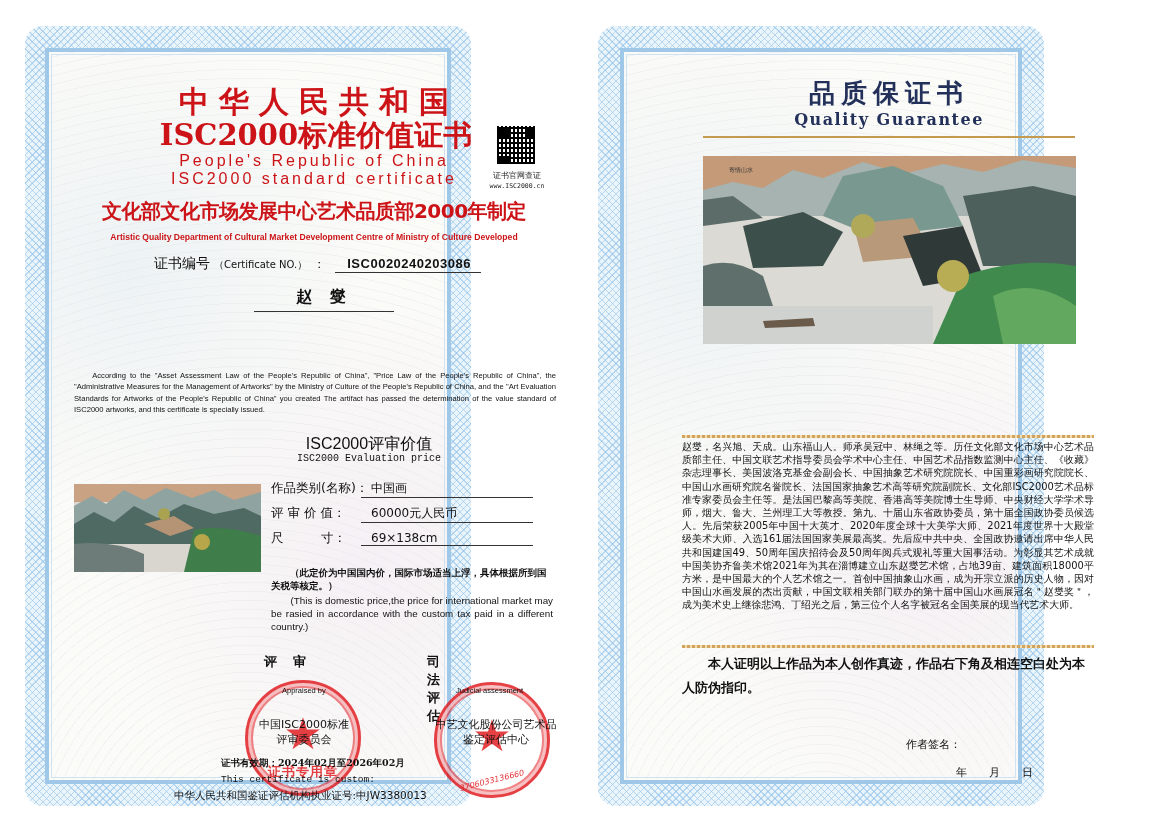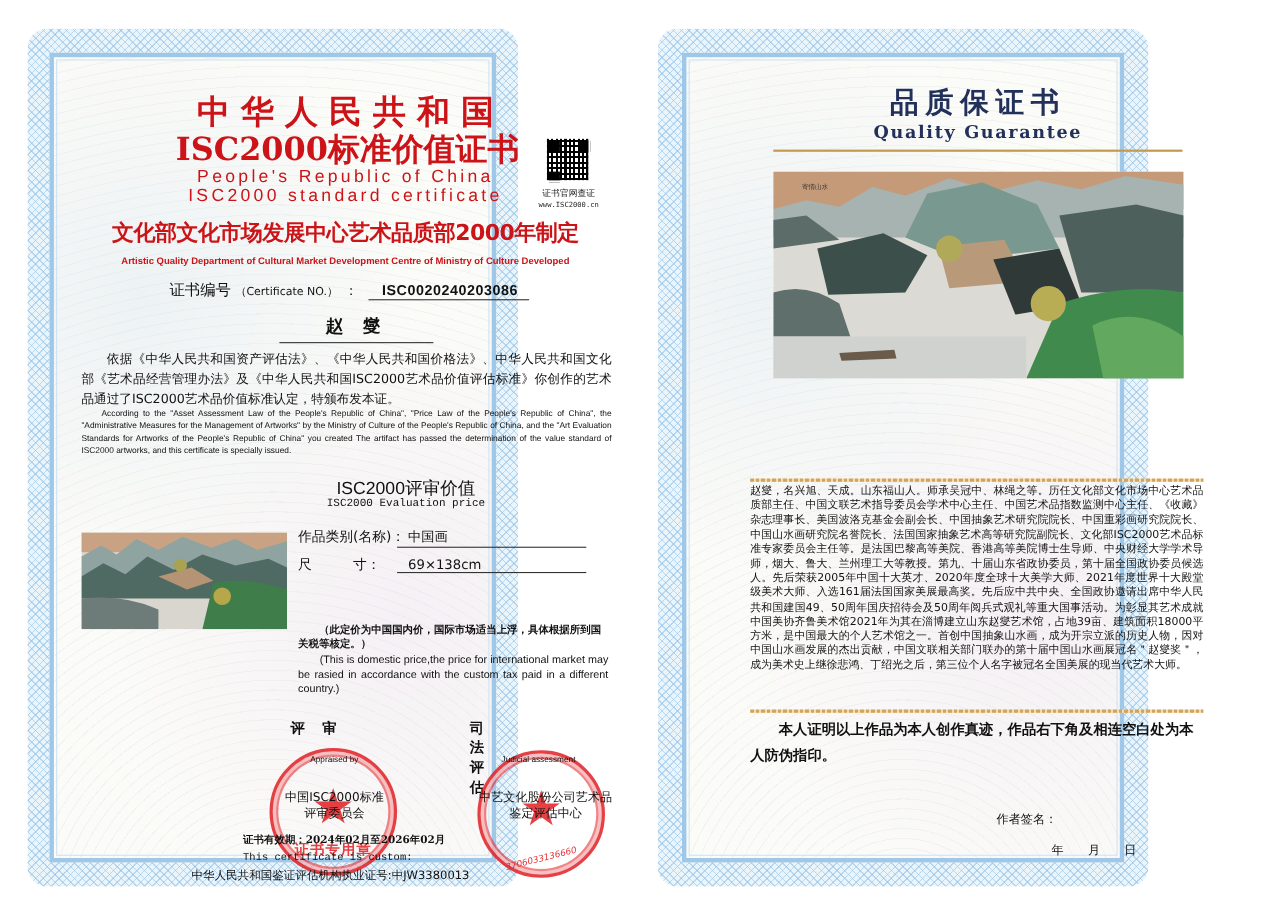--- a/index.html
+++ b/index.html
@@ -189,21 +189,20 @@
 
     <div class="cert-no-row">
       <span class="cert-no-label">证书编号</span>
       <span class="cert-no-label-en">（Certificate NO.）</span>
       <span class="cert-no-colon">：</span>
       <span class="cert-no-value">ISC0020240203086</span>
     </div>
 
     <div class="artist-name">赵 燮</div>
 
-    <p class="l-body-cn">依据《中华人民共和国资产评估法》、《中华人民共和国价格法》、中华人民共和国文化部《艺术品经营管理办法》及《中华人民共和国ISC2000艺术品价值评估标准》你创作的艺术品通过了ISC2000艺术品价值标准认定，特颁布发本证。</p>
     <p class="l-body-en">According to the "Asset Assessment Law of the People's Republic of China", "Price Law of the People's Republic of China", the "Administrative Measures for the Management of Artworks" by the Ministry of Culture of the People's Republic of China, and the "Art Evaluation Standards for Artworks of the People's Republic of China" you created The artifact has passed the determination of the value standard of ISC2000 artworks, and this certificate is specially issued.</p>
 
     <div class="eval-title">ISC2000评审价值</div>
     <div class="eval-sub">ISC2000 Evaluation price</div>
 
     <svg class="thumb" viewBox="0 0 187 88" preserveAspectRatio="none">
       <rect width="187" height="88" fill="#d9d6cf"></rect>
       <rect width="187" height="18" fill="#c9a283"></rect>
       <path d="M0 22 L18 12 L32 20 L50 6 L70 16 L92 4 L118 14 L140 6 L160 16 L187 8 L187 40 L0 40Z" fill="#8fa3a0"></path>
       <path d="M0 40 L20 28 L40 38 L60 22 L84 34 L110 20 L140 30 L170 24 L187 32 L187 60 L0 60Z" fill="#4f6a62"></path>
@@ -211,20 +210,24 @@
       <path d="M120 46 Q150 40 187 52 L187 88 L110 88Z" fill="#3f7d4a"></path>
       <path d="M0 60 Q40 56 70 70 L70 88 L0 88Z" fill="#6d7c78"></path>
       <circle cx="128" cy="58" r="8" fill="#b7a64a"></circle>
       <circle cx="90" cy="30" r="6" fill="#a9a251"></circle>
     </svg>
 
     <div class="fields">
       <div class="field">
         <span class="field-label">作品类别(名称)：</span>
         <span class="field-value">中国画</span>
+      </div>
+      <div class="field">
+        <span class="field-label">评 审 价 值：</span>
+        <span class="field-value">60000元人民币</span>
       </div>
       <div class="field">
         <span class="field-label">尺　　　寸：</span>
         <span class="field-value">69×138cm</span>
       </div>
     </div>
 
     <p class="note-cn">（此定价为中国国内价，国际市场适当上浮，具体根据所到国关税等核定。）</p>
     <p class="note-en">(This is domestic price,the price for international market may be rasied in accordance with the custom tax paid in a different country.)</p>
 

